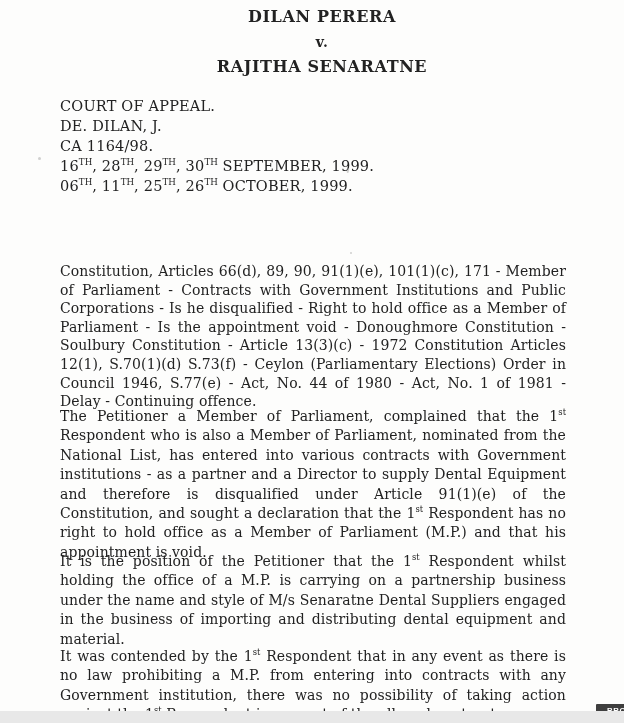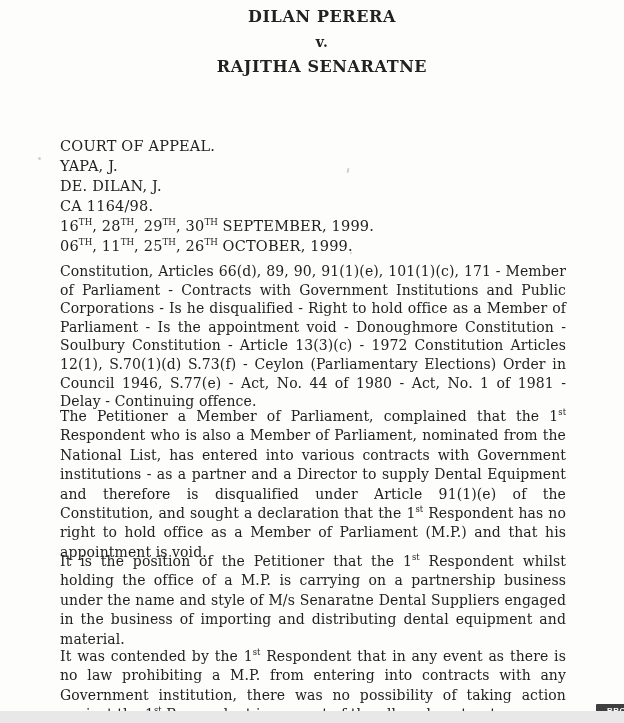--- a/index.html
+++ b/index.html
@@ -42,21 +42,20 @@
   }
 
   
   .court-block {
     position: absolute;
     left: 60px;
     top: 96px;
     font-size: 14.5px;
     line-height: 20px;
     letter-spacing: 0.2px;
-    margin-top: 40px;
   }
   .court-line sup,
   .para sup,
   .headnote sup {
     font-size: 0.6em;
     vertical-align: super;
     line-height: 0;
     letter-spacing: 0;
   }
 
@@ -120,21 +119,20 @@
 <div class="page">
 
   <div class="title-block">
     <div class="title-line">DILAN PERERA</div>
     <div class="title-vs">v.</div>
     <div class="title-line">RAJITHA SENARATNE</div>
   </div>
 
   <div class="court-block">
     <div class="court-line">COURT OF APPEAL.</div>
-    <div class="court-line">YAPA, J.</div>
     <div class="court-line">DE. DILAN, J.</div>
     <div class="court-line">CA 1164/98.</div>
     <div class="court-line">16<sup>TH</sup>, 28<sup>TH</sup>, 29<sup>TH</sup>, 30<sup>TH</sup> SEPTEMBER, 1999.</div>
     <div class="court-line">06<sup>TH</sup>, 11<sup>TH</sup>, 25<sup>TH</sup>, 26<sup>TH</sup> OCTOBER, 1999.</div>
   </div>
 
   <div class="headnote">Constitution, Articles 66(d), 89, 90, 91(1)(e), 101(1)(c), 171 - Member of Parliament - Contracts with Government Institutions and Public Corporations - Is he disqualified - Right to hold office as a Member of Parliament - Is the appointment void - Donoughmore Constitution - Soulbury Constitution - Article 13(3)(c) - 1972 Constitution Articles 12(1), S.70(1)(d) S.73(f) - Ceylon (Parliamentary Elections) Order in Council 1946, S.77(e) - Act, No. 44 of 1980 - Act, No. 1 of 1981 - Delay - Continuing offence.</div>
 
   <p class="para para-1">The Petitioner a Member of Parliament, complained that the 1<sup>st</sup> Respondent who is also a Member of Parliament, nominated from the National List, has entered into various contracts with Government institutions - as a partner and a Director to supply Dental Equipment and therefore is disqualified under Article 91(1)(e) of the Constitution, and sought a declaration that the 1<sup>st</sup> Respondent has no right to hold office as a Member of Parliament (M.P.) and that his appointment is void.</p>
   <p class="para para-2">It is the position of the Petitioner that the 1<sup>st</sup> Respondent whilst holding the office of a M.P. is carrying on a partnership business under the name and style of M/s Senaratne Dental Suppliers engaged in the business of importing and distributing dental equipment and material.</p>

